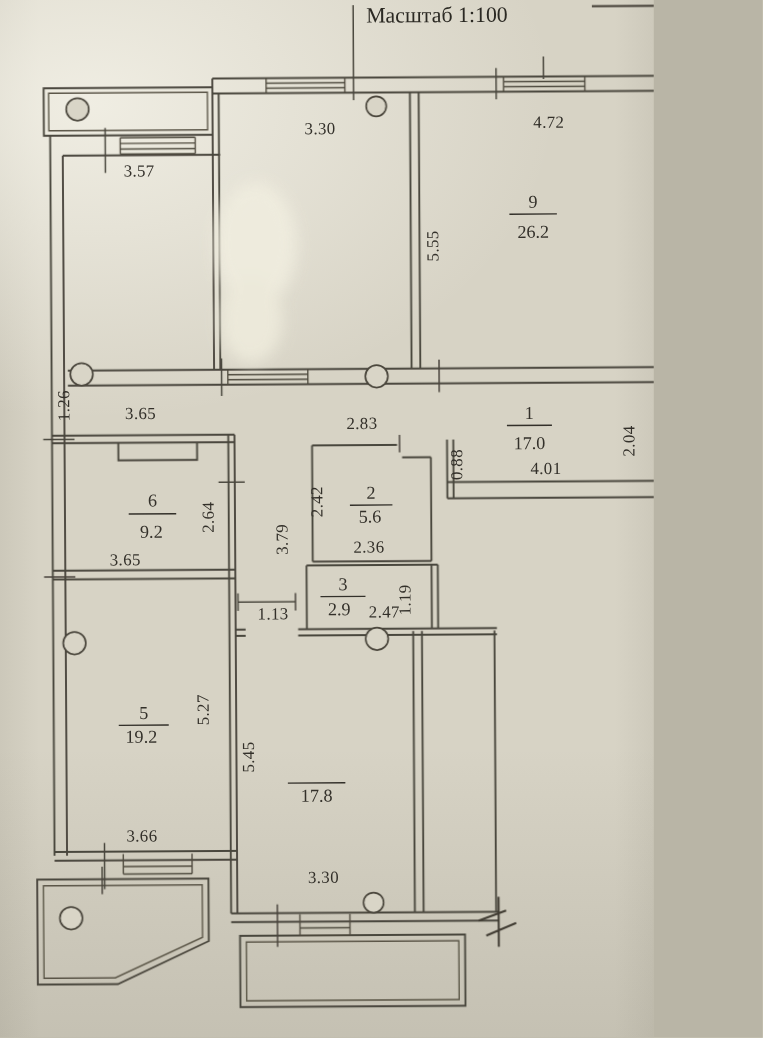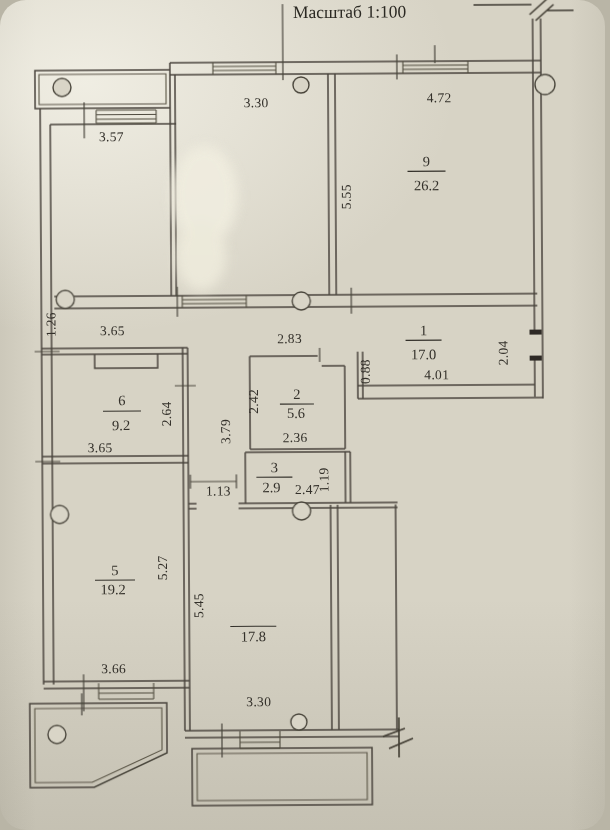--- a/index.html
+++ b/index.html
@@ -1,23 +1,22 @@
 <!DOCTYPE html>
 <html><head>
 <meta charset="utf-8">
 <style>
   html,body{margin:0;padding:0;background:#b9b5a6;}
   .paper{
-    position:relative;width:605px;height:830px;overflow:hidden;
+    position:relative;width:523px;height:830px;overflow:hidden;
     background:
       radial-gradient(ellipse 620px 420px at 14% 10%, rgba(244,242,232,.85) 0%, rgba(244,242,232,0) 60%),
       linear-gradient(180deg, rgba(0,0,0,0) 72%, rgba(74,70,55,.13) 100%),
       linear-gradient(90deg, rgba(74,70,55,.08) 0%, rgba(0,0,0,0) 6%, rgba(0,0,0,0) 94%, rgba(74,70,55,.07) 100%),
       #d7d3c5;
-    border-radius: 26px;
   }
   svg{display:block}
   .w  {stroke:#4a463c;stroke-width:1.5;fill:none;stroke-linecap:butt}
   .wi {stroke:#5a5546;stroke-width:1.1;fill:none}
   .tk {stroke:#4a463c;stroke-width:1.2;fill:none}
   .ht {stroke:#504b3f;stroke-width:1.1;fill:none}
   .bk {stroke:#3f3b31;stroke-width:1.6;fill:none}
   .c  {fill:#d9d5c7;stroke:#49453b;stroke-width:1.4}
   .stub{fill:#2f2c25;stroke:none}
   text{font-family:"Liberation Serif","DejaVu Serif",serif;fill:#33302a}

